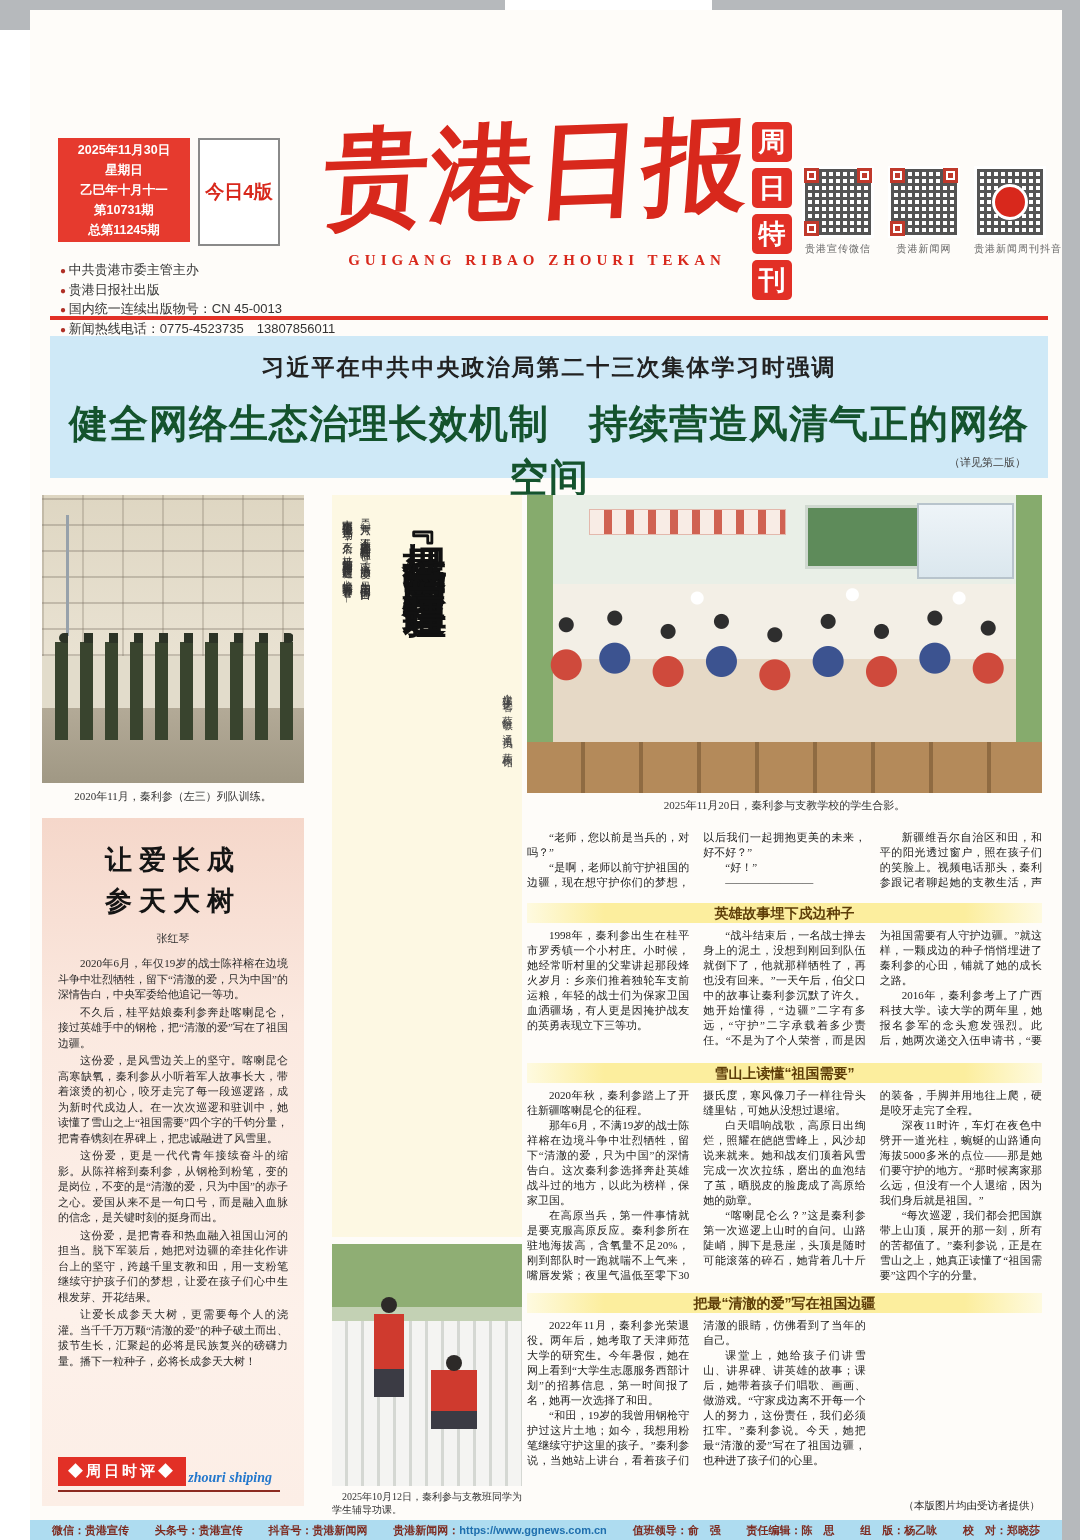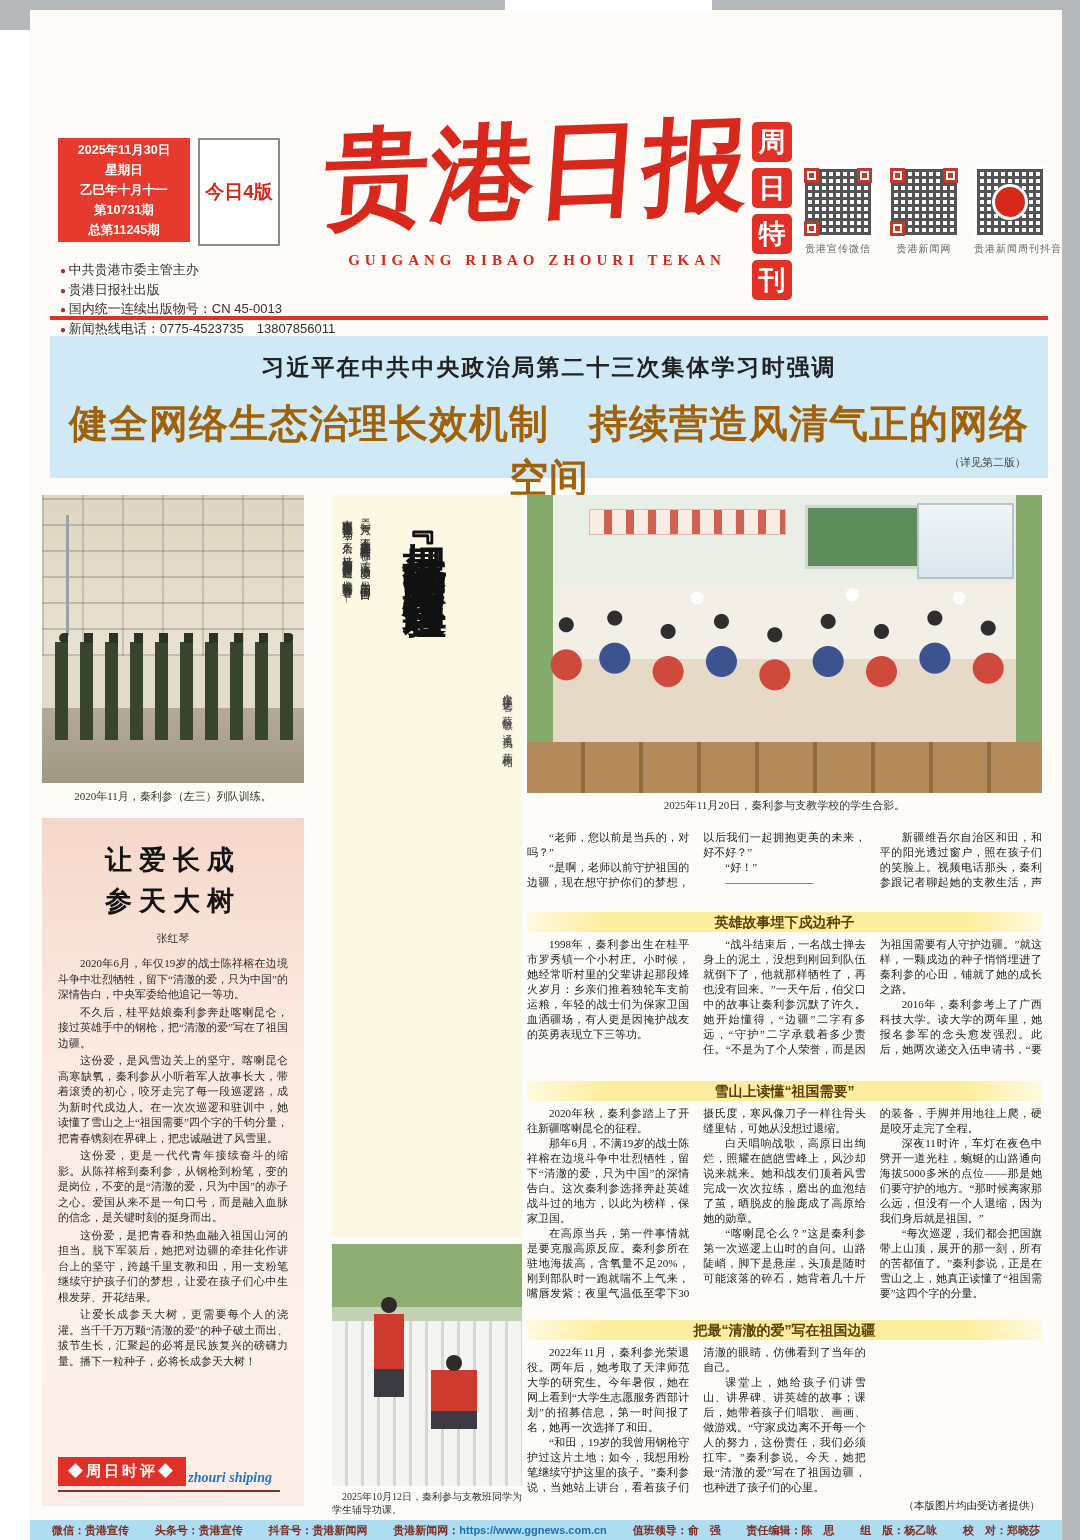--- a/index.html
+++ b/index.html
@@ -38,21 +38,21 @@
   .qr-caption{font-size:10px;color:#666;text-align:center;margin-top:4px;letter-spacing:1px;}
   .pub-info{position:absolute;left:30px;top:250px;font-size:13px;color:#333;line-height:1.5;
             font-family:"Liberation Sans",sans-serif;}
   .pub-info div::before{content:"● ";color:#b03026;font-size:10px;}
   .header-rule{position:absolute;left:20px;right:14px;top:306px;height:4px;background:#e23026;}
 
   
   .banner{position:absolute;left:20px;right:14px;top:326px;height:142px;background:#cfe9f7;
           text-align:center;font-family:"Liberation Sans",sans-serif;}
   .banner-kicker{padding-top:16px;font-size:23px;font-weight:bold;color:#222;letter-spacing:2px;}
-  .banner-headline{margin-top:14px;font-size:39px;font-weight:900;color:#a16207;letter-spacing:1px;}
+  .banner-headline{margin-top:14px;font-size:39px;font-weight:900;color:#14532d;letter-spacing:1px;}
   .banner-note{position:absolute;right:22px;bottom:8px;font-size:11px;color:#444;}
 
   
   .photo-soldiers{position:absolute;left:12px;top:485px;width:262px;height:288px;overflow:hidden;
       background:linear-gradient(180deg,#cdd9e4 0%,#dfe7ee 34%,#e2dccb 34%);}
   .bld{position:absolute;left:0;right:0;top:0;height:56%;background:
       repeating-linear-gradient(90deg,rgba(120,110,95,.28) 0 2px,transparent 2px 40px),
       repeating-linear-gradient(0deg,rgba(110,100,88,.30) 0 2px,transparent 2px 26px),
       linear-gradient(180deg,#ded6c2,#e9e2d2);}
   .ground{position:absolute;bottom:0;height:26%;left:0;right:0;background:linear-gradient(180deg,#b3aa97,#a09884);}
@@ -134,21 +134,21 @@
       background:repeating-linear-gradient(90deg,#b48a5a 0 54px,#8f6b42 54px 58px);}
   .main-photo-caption{position:absolute;left:497px;top:788px;width:515px;text-align:center;
       font-size:11px;color:#333;}
 
   .article{position:absolute;left:497px;top:820px;width:515px;font-size:11px;line-height:15px;
       text-align:justify;color:#222;}
   .cols{column-count:3;column-gap:14px;column-fill:auto;overflow:hidden;}
   .cols p{margin:0;text-indent:2em;}
   .intro{height:66px;}
   .sec1{height:128px;} .sec2{height:198px;} .sec3{height:176px;}
-  .subhead{height:20px;line-height:20px;margin:16px 0 5px;text-align:center;font-weight:bold;
+  .subhead{height:20px;line-height:20px;margin:7px 0 5px;text-align:center;font-weight:bold;
       font-size:14px;color:#5d3d08;font-family:"Liberation Sans",sans-serif;
       background:linear-gradient(90deg,#fefae0,#fcee9e 15%,#fcee9e 85%,#fefae0);}
   .credit{position:absolute;right:2px;top:668px;font-size:10.5px;color:#222;}
 
   
   .footer{position:absolute;left:0;right:0;bottom:0;height:20px;background:#aedcf0;display:flex;
       align-items:center;justify-content:space-between;padding:0 22px;font-size:11px;font-weight:bold;
       color:#7d2b20;font-family:"Liberation Sans",sans-serif;white-space:nowrap;}
   .f-url{color:#1f6fae;}
 </style>

